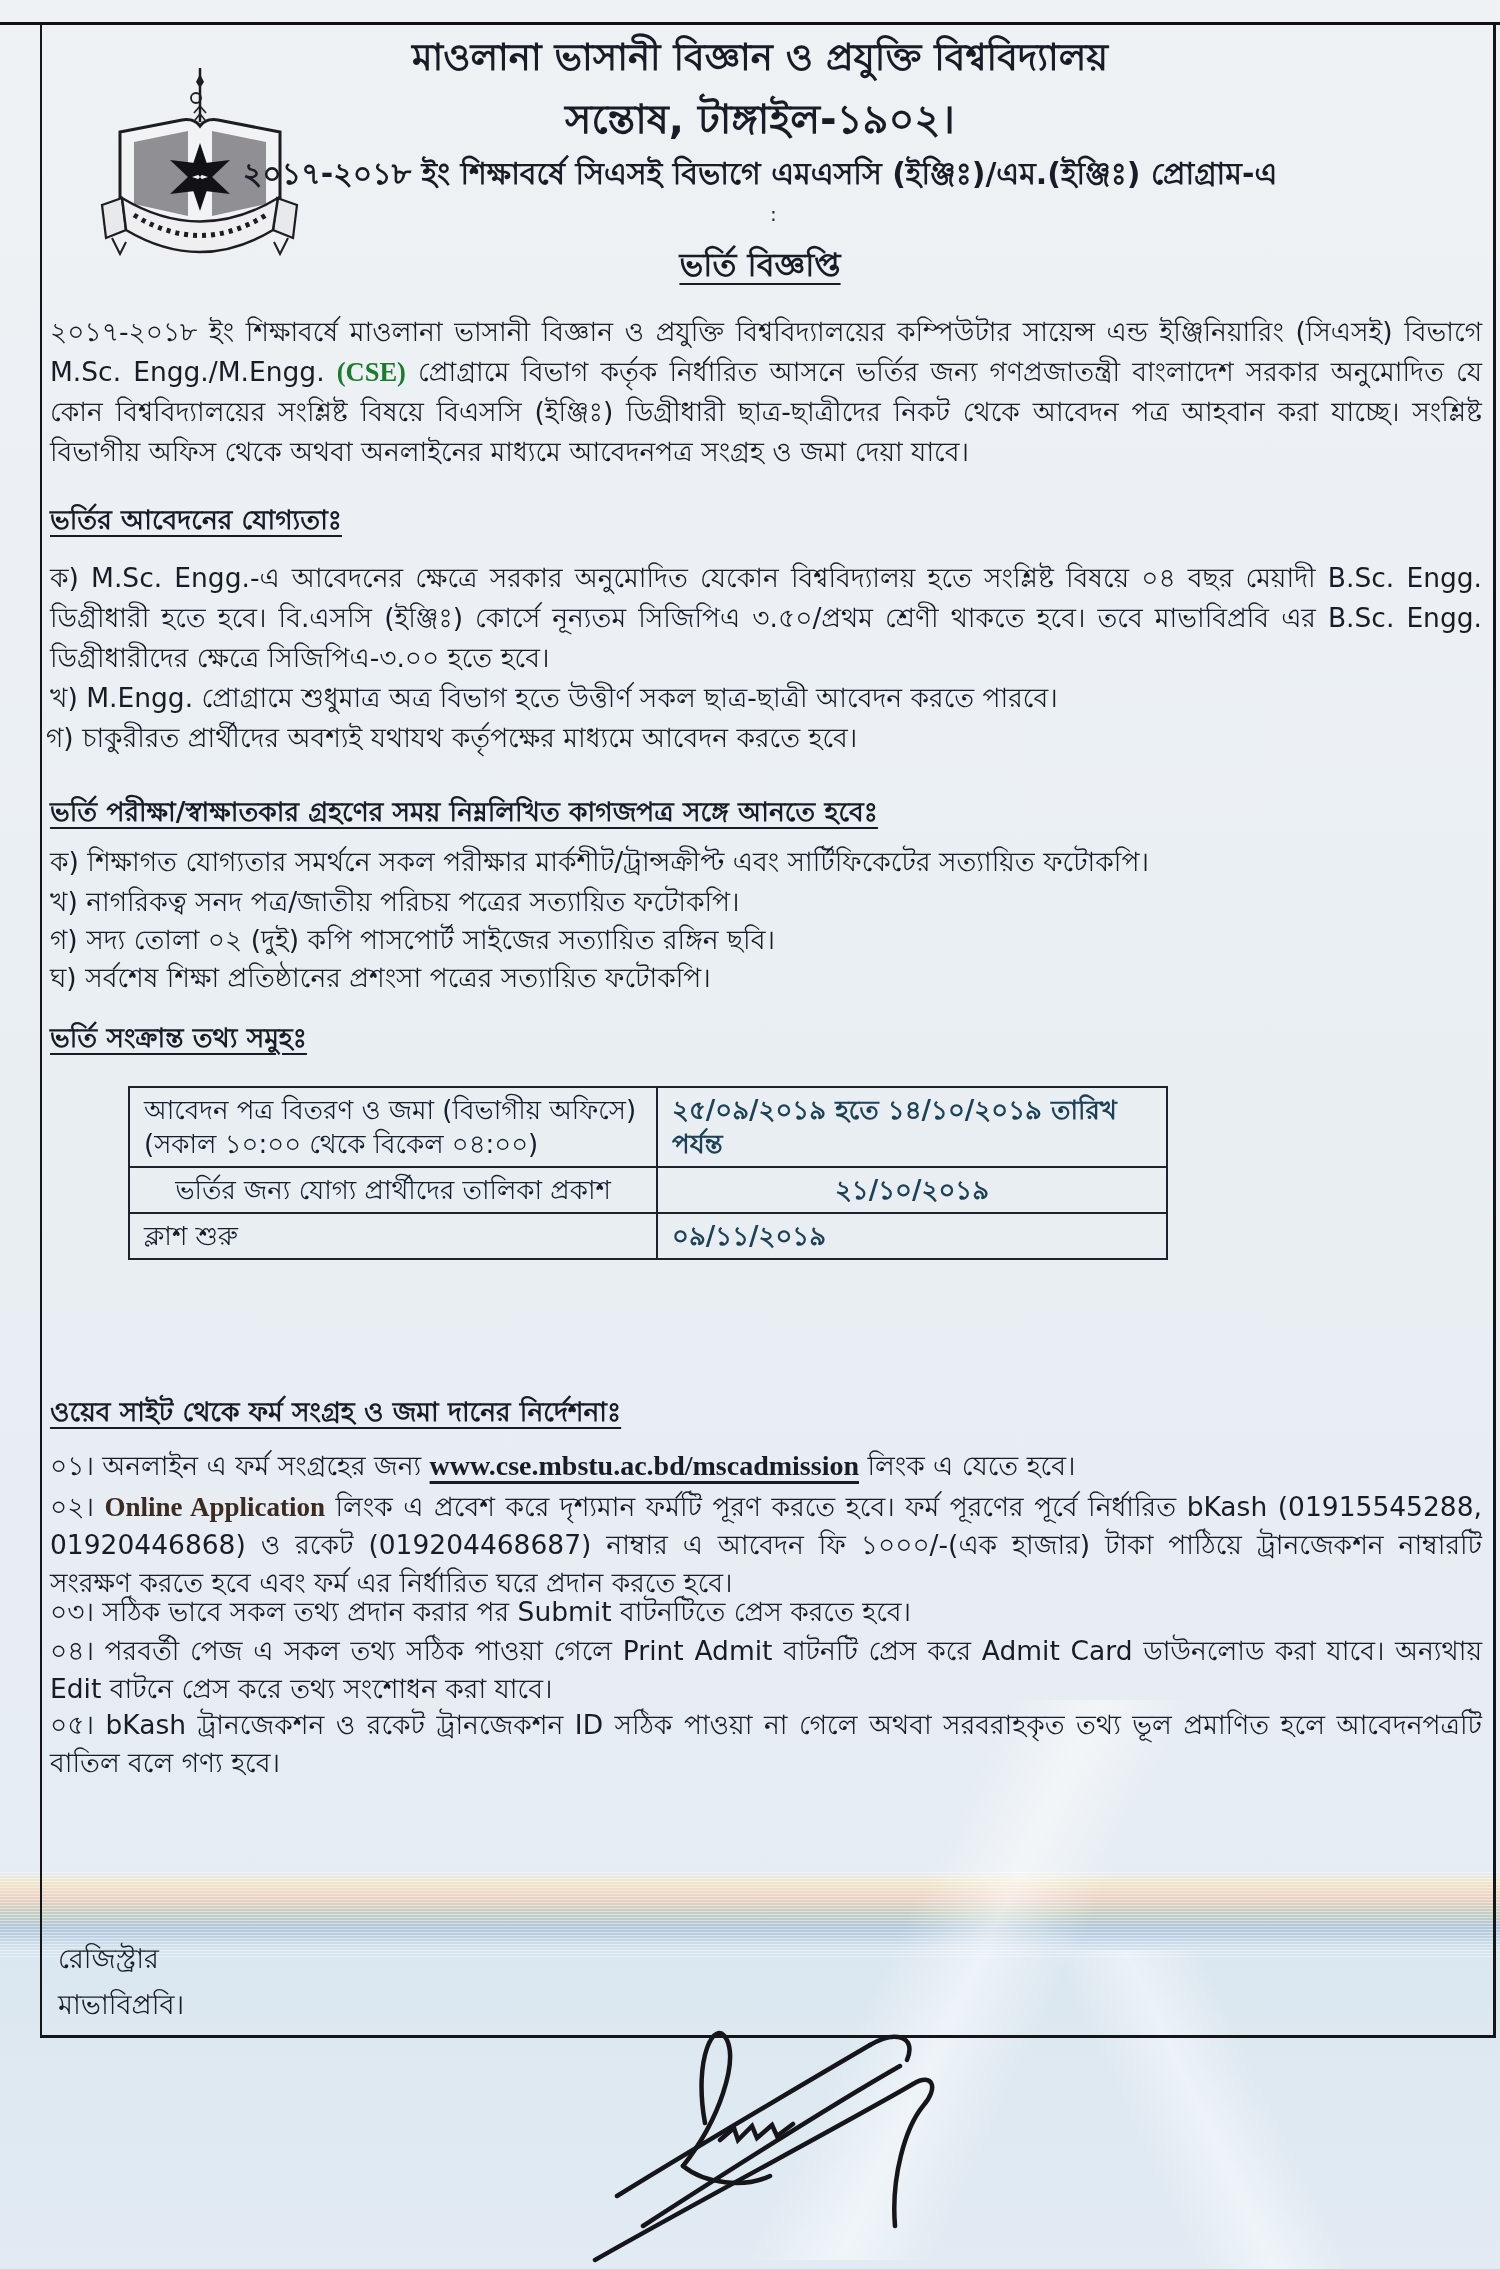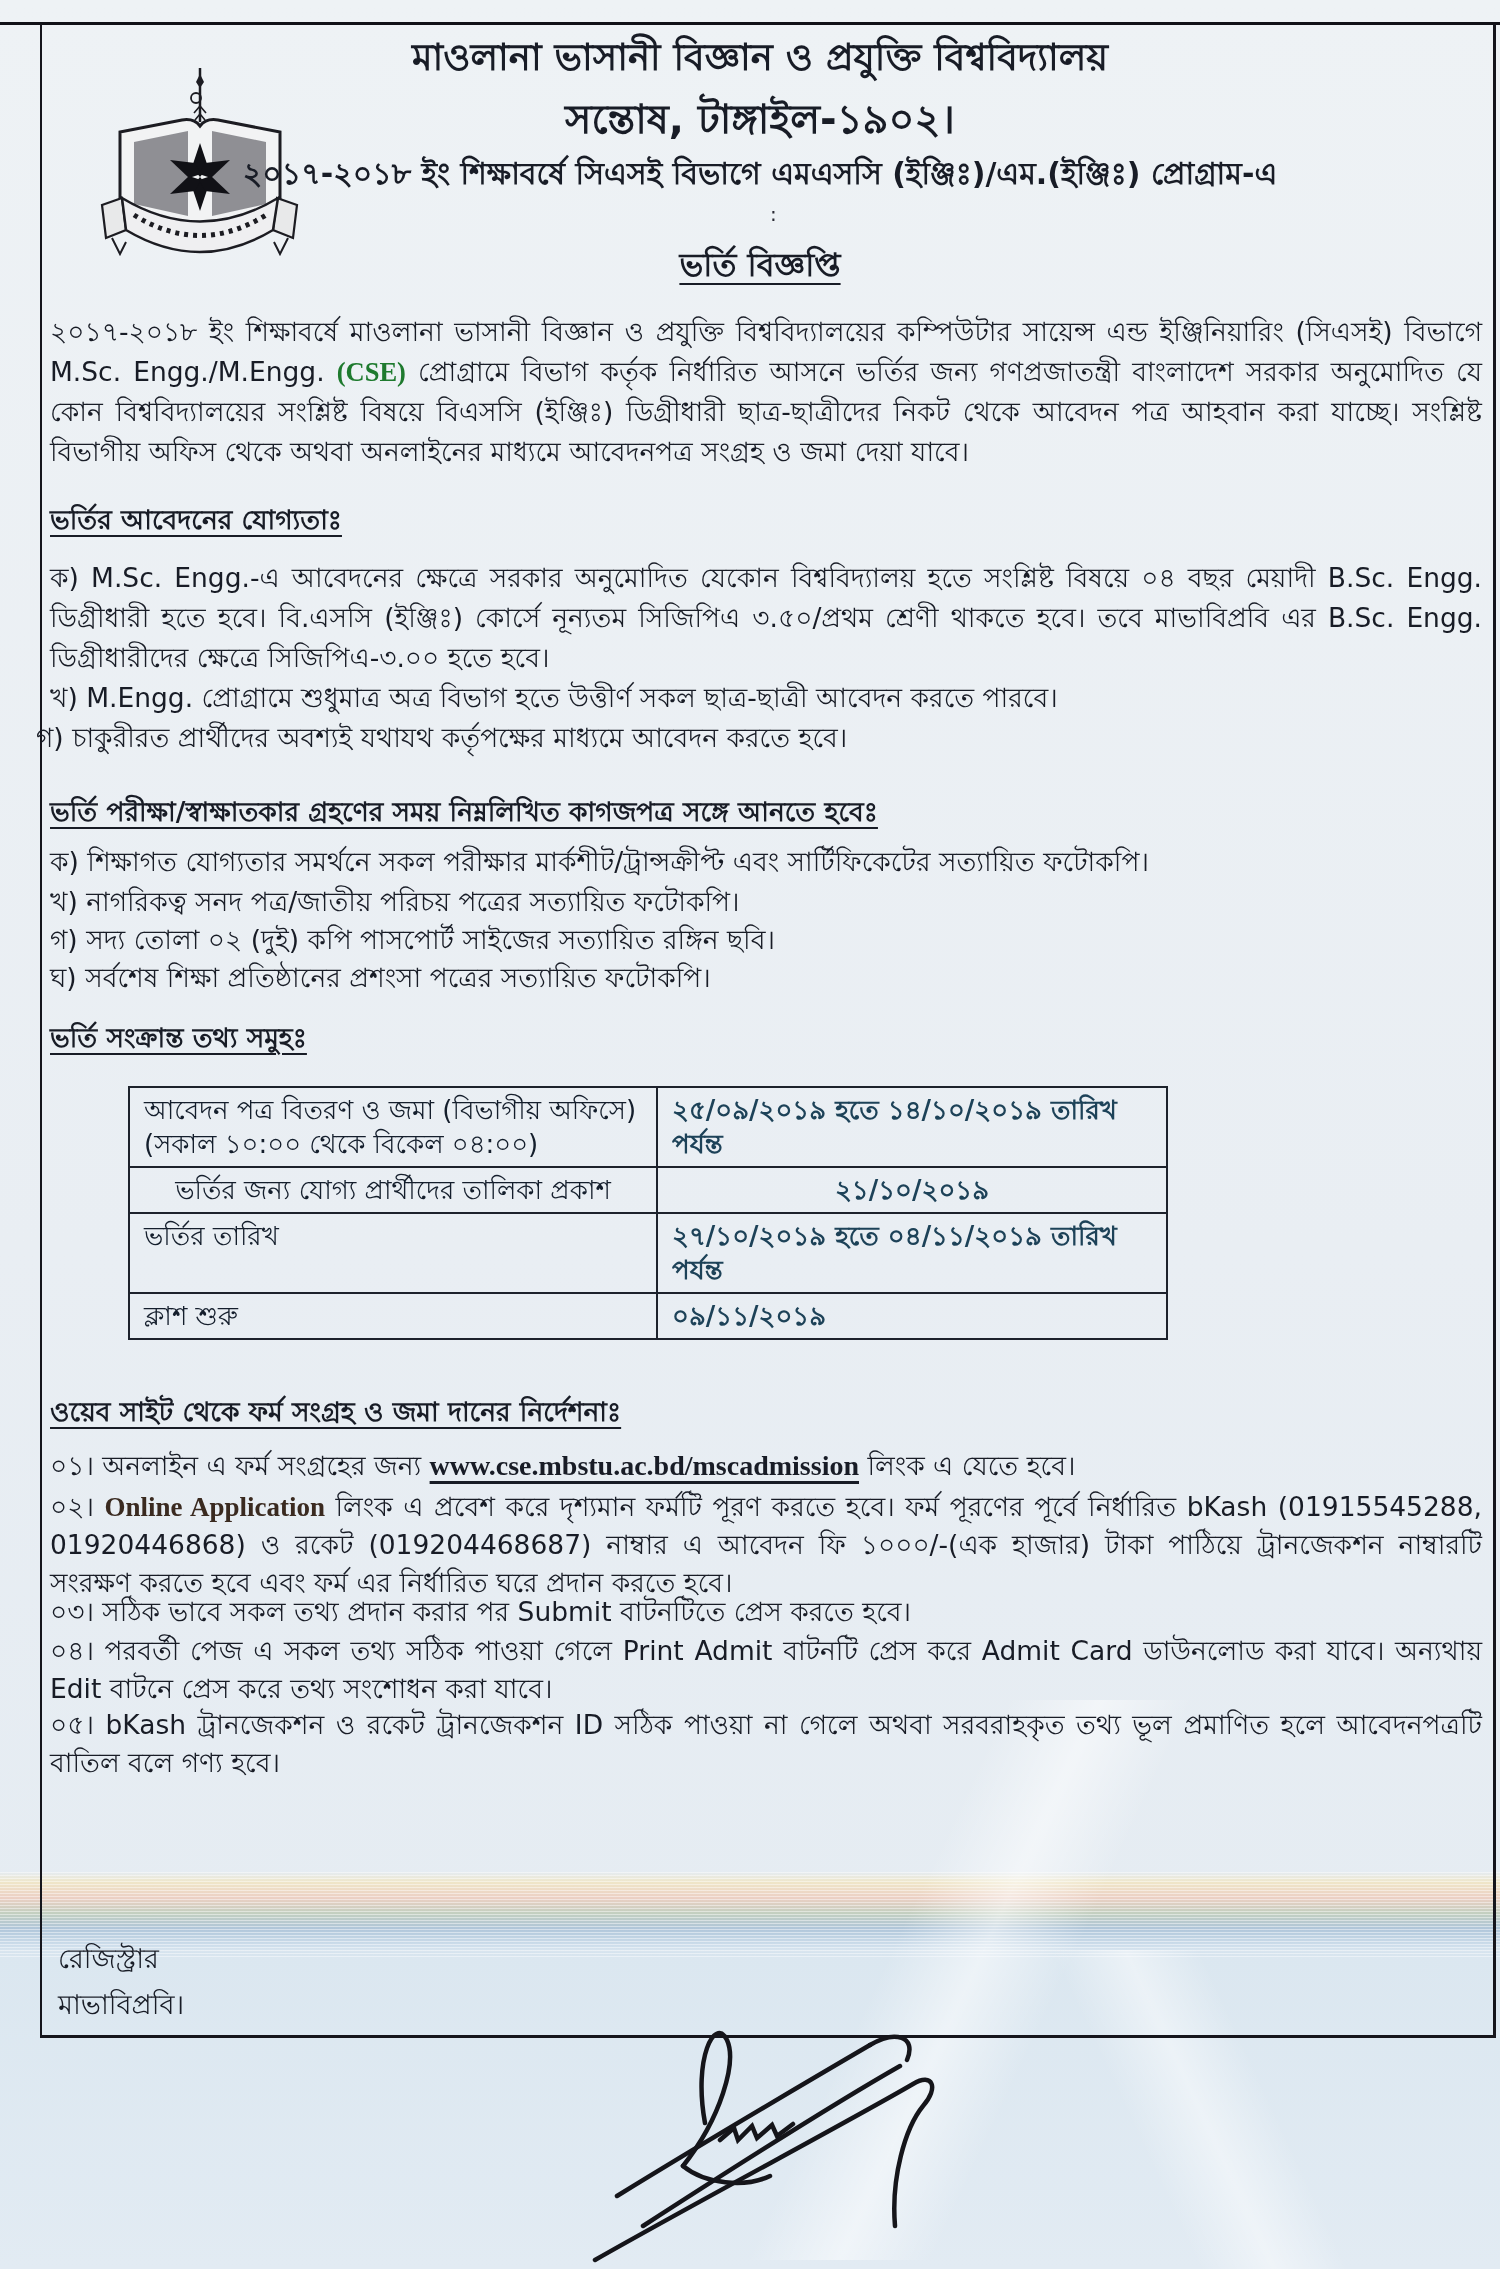--- a/index.html
+++ b/index.html
@@ -34,21 +34,21 @@
   .notice-title{top:240px;font-size:32px;font-weight:bold;}
   .underl{text-decoration:underline;text-decoration-thickness:2px;text-underline-offset:7px;}
   .para{font-size:26.5px;line-height:40px;text-align:justify;}
   .intro{left:50px;top:312px;width:1432px;}
   .heading{font-size:26.5px;font-weight:bold;text-decoration:underline;
     text-decoration-thickness:2px;text-underline-offset:6px;}
   .h-elig{left:50px;top:500px;}
   .item{font-size:26.5px;line-height:40px;}
   .elig-a{left:50px;top:558px;width:1432px;}
   .elig-b{left:50px;top:678px;width:1432px;}
-  .elig-c{left:36px;top:718px;width:1432px;}
+  .elig-c{left:46px;top:718px;width:1432px;}
   .h-docs{left:50px;top:792px;}
   .doc-1{left:50px;top:842px;width:1400px;}
   .doc-2{left:50px;top:882px;width:1400px;}
   .doc-3{left:50px;top:920px;width:1400px;}
   .doc-4{left:50px;top:958px;width:1400px;}
   .h-info{left:50px;top:1018px;}
   
   table.sched{position:absolute;left:128px;top:1086px;width:1040px;border-collapse:collapse;}
   table.sched td{border:2px solid #1d222c;vertical-align:top;padding:5px 14px;
     font-size:26px;line-height:34px;}
@@ -139,24 +139,20 @@
     <td class="c1">
       <div>আবেদন পত্র বিতরণ ও জমা (বিভাগীয় অফিসে)</div>
       <div>(সকাল ১০:০০ থেকে বিকেল ০৪:০০)</div>
     </td>
     <td class="c2">২৫/০৯/২০১৯ হতে ১৪/১০/২০১৯ তারিখ পর্যন্ত</td>
   </tr>
   <tr class="r3">
     <td class="c1">ভর্তির জন্য যোগ্য প্রার্থীদের তালিকা প্রকাশ</td>
     <td class="c2">২১/১০/২০১৯</td>
   </tr>
-  <tr class="r4">
-    <td class="c1">ভর্তির তারিখ</td>
-    <td class="c2">২৭/১০/২০১৯ হতে ০৪/১১/২০১৯ তারিখ পর্যন্ত</td>
-  </tr>
   <tr class="r5">
     <td class="c1">ক্লাশ শুরু</td>
     <td class="c2">০৯/১১/২০১৯</td>
   </tr>
 </tbody>
   </table>
 
 <div class="abs heading h-web">ওয়েব সাইট থেকে ফর্ম সংগ্রহ ও জমা দানের নির্দেশনাঃ</div>
 <div class="abs item w-1">
   <span>০১। অনলাইন এ ফর্ম সংগ্রহের জন্য </span><span class="url">www.cse.mbstu.ac.bd/mscadmission</span><span> লিংক এ যেতে হবে।</span>

